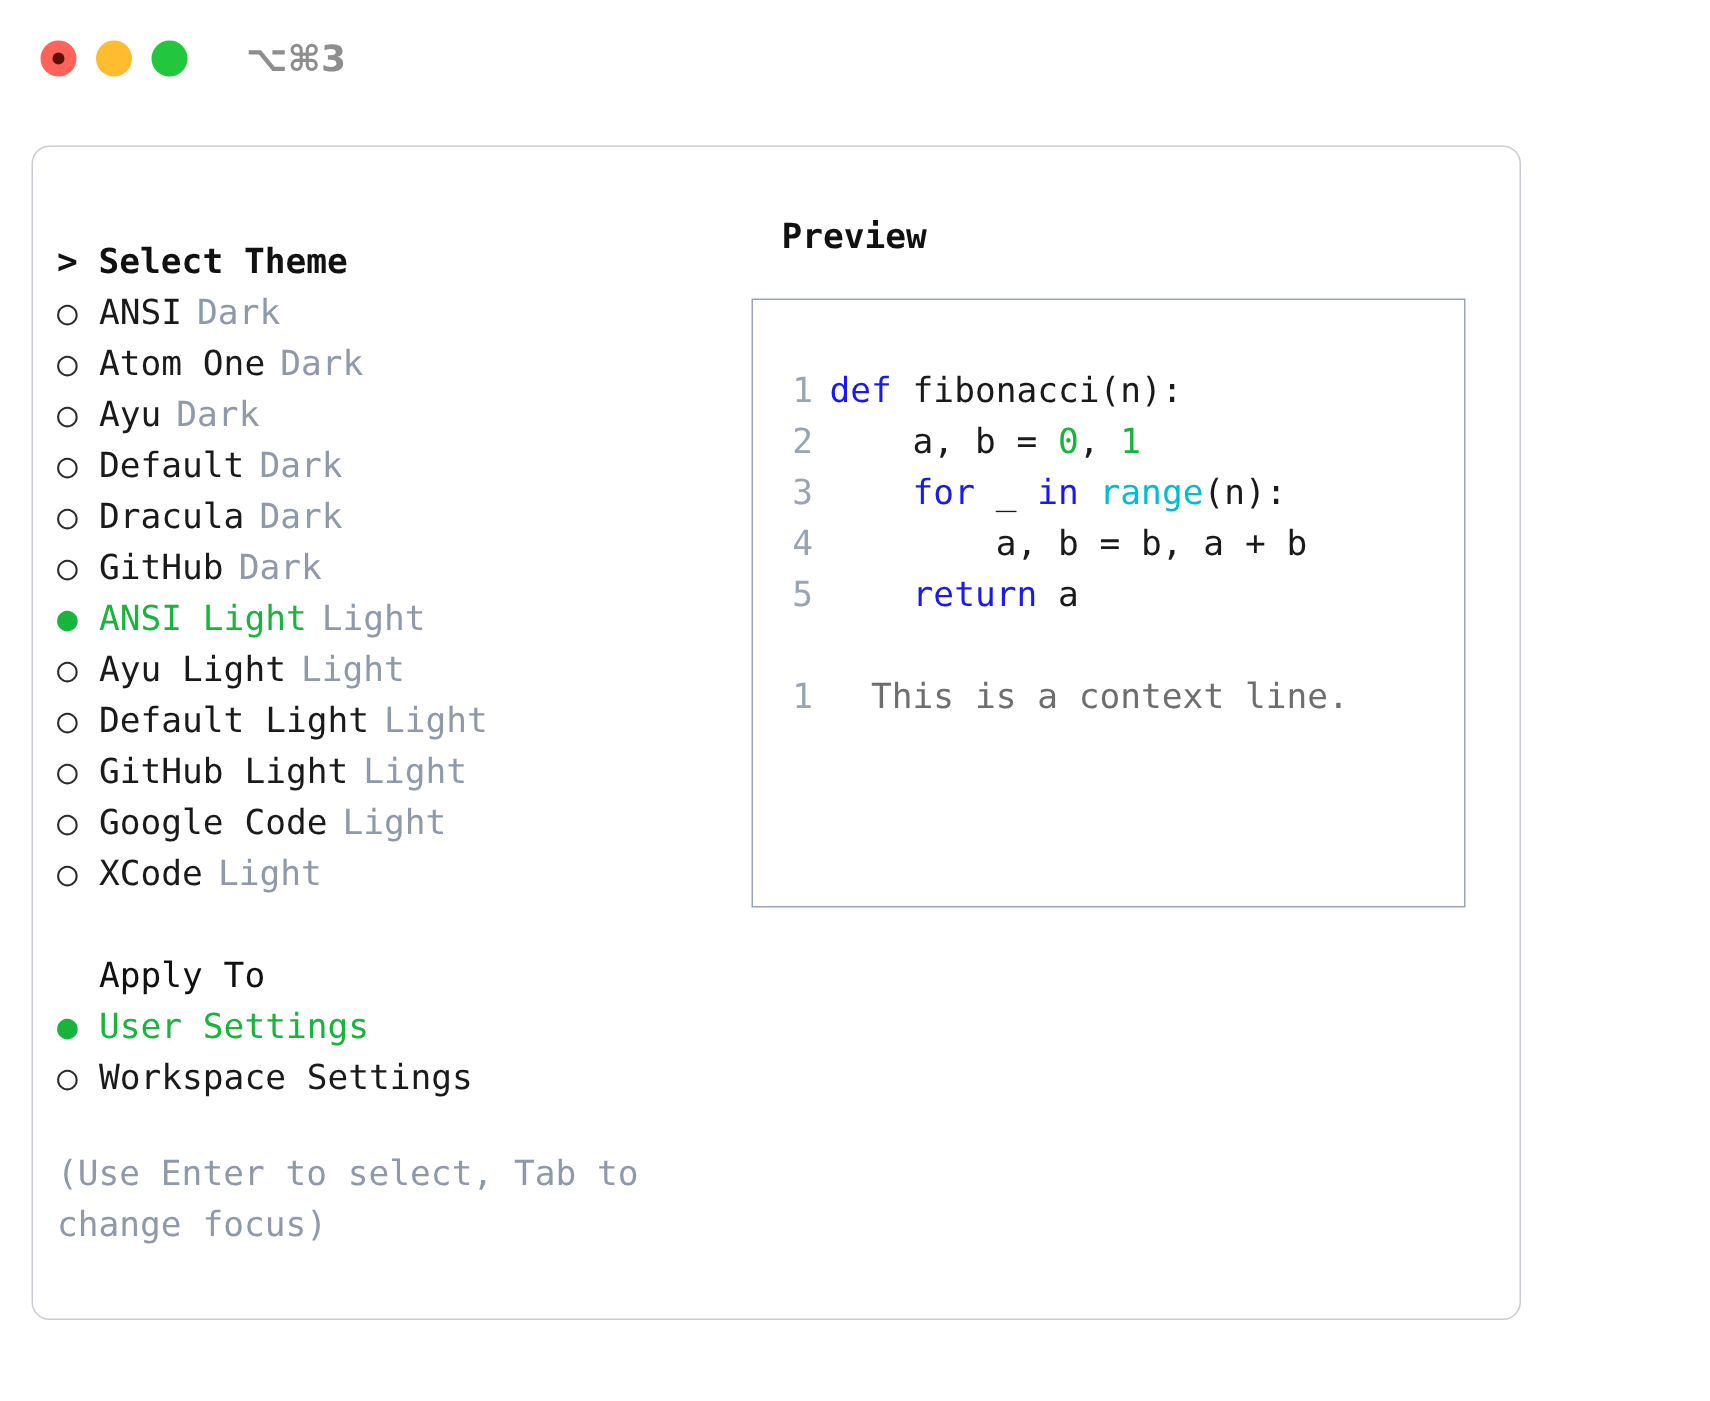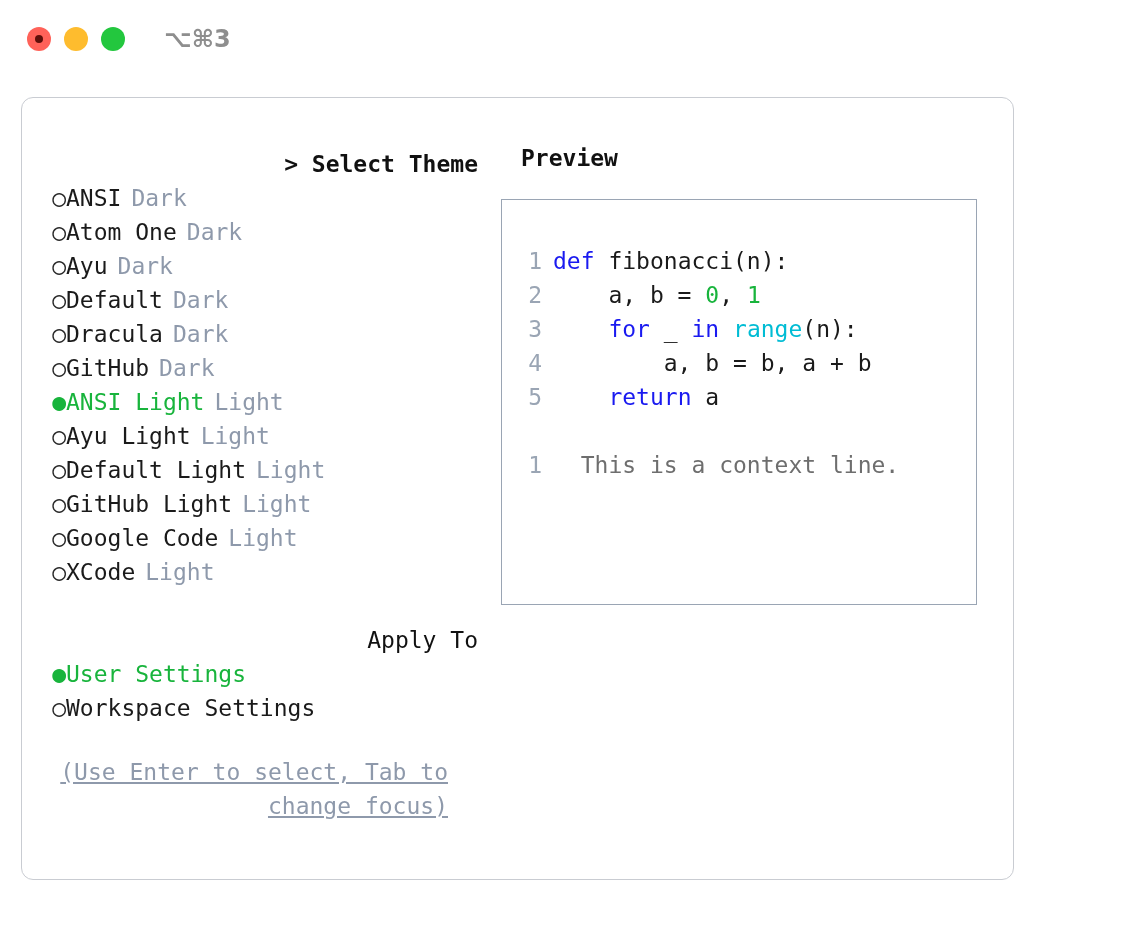--- a/index.html
+++ b/index.html
@@ -55,23 +55,22 @@
     left: 21px; top: 97px;
     width: 993px; height: 783px;
     border: 1.6px solid #c9ccd2;
     border-radius: 12px;
     background: #ffffff;
   }
 
   
   .left-col {
     position: absolute;
-    left: 16px; top: 49px;
+    left: 16px; top: 60px;
     width: 440px;
-    text-align: right;
   }
   .list-header {
     font-size: 23px;
     font-weight: bold;
     color: #111111;
     height: 34px;
     line-height: 34px;
     white-space: pre;
   }
   .row {
@@ -104,21 +103,20 @@
     padding-left: 28px;
     white-space: pre;
   }
 
   .hint {
     margin-top: 30px;
     font-size: 23px;
     line-height: 34px;
     color: #8e99ab;
     width: 410px;
-    text-decoration: underline;
   }
 
   
   .right-col {
     position: absolute;
     left: 479px; top: 43px;
     width: 490px;
   }
   .preview-title {
     font-size: 23px;

